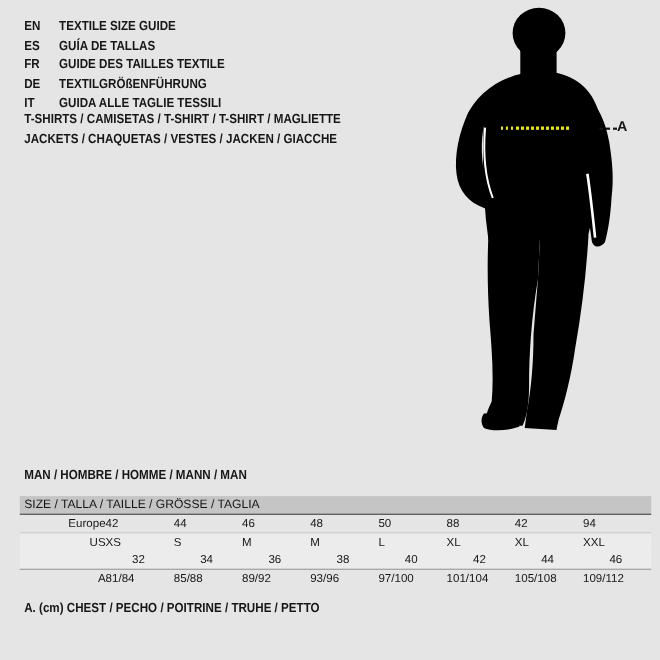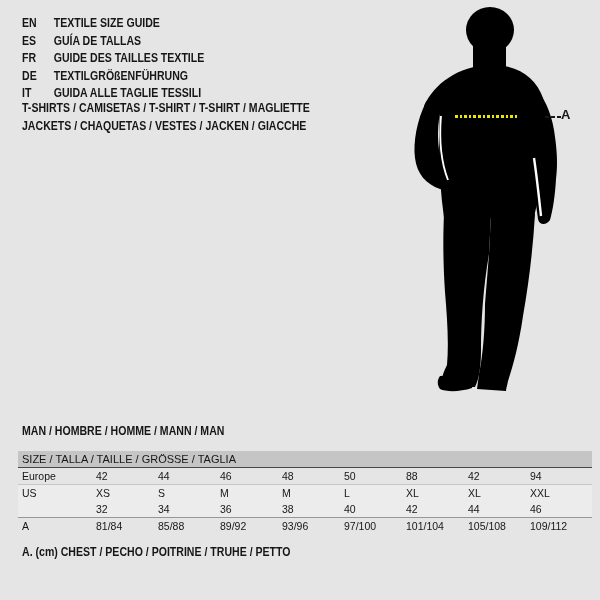--- a/index.html
+++ b/index.html
@@ -103,22 +103,22 @@
     font-size: 11px;
   }
   .trow {
     display: grid;
     grid-template-columns: 78px repeat(8, 1fr);
     height: 16px;
     line-height: 16px;
   }
   .trow.alt { background: #ececec; }
   .trow.b-light { border-bottom: 1px solid #c6c6c6; }
-  .trow.b-dark  { border-bottom: 1px solid #979797; }
-  .tlabel { text-align: left; padding-left: 4px; }
+  .trow.b-dark  { border-bottom: 1px solid #979797; gap: 24px; }
+  .tlabel { text-align: right; padding-left: 4px; }
   .tcell  { text-align: left; }
   
   .footnote {
     position: absolute;
     left: 22px;
     top: 545px;
     font-size: 12px;
     font-weight: bold;
     transform: scaleX(0.88);
     transform-origin: left center;

